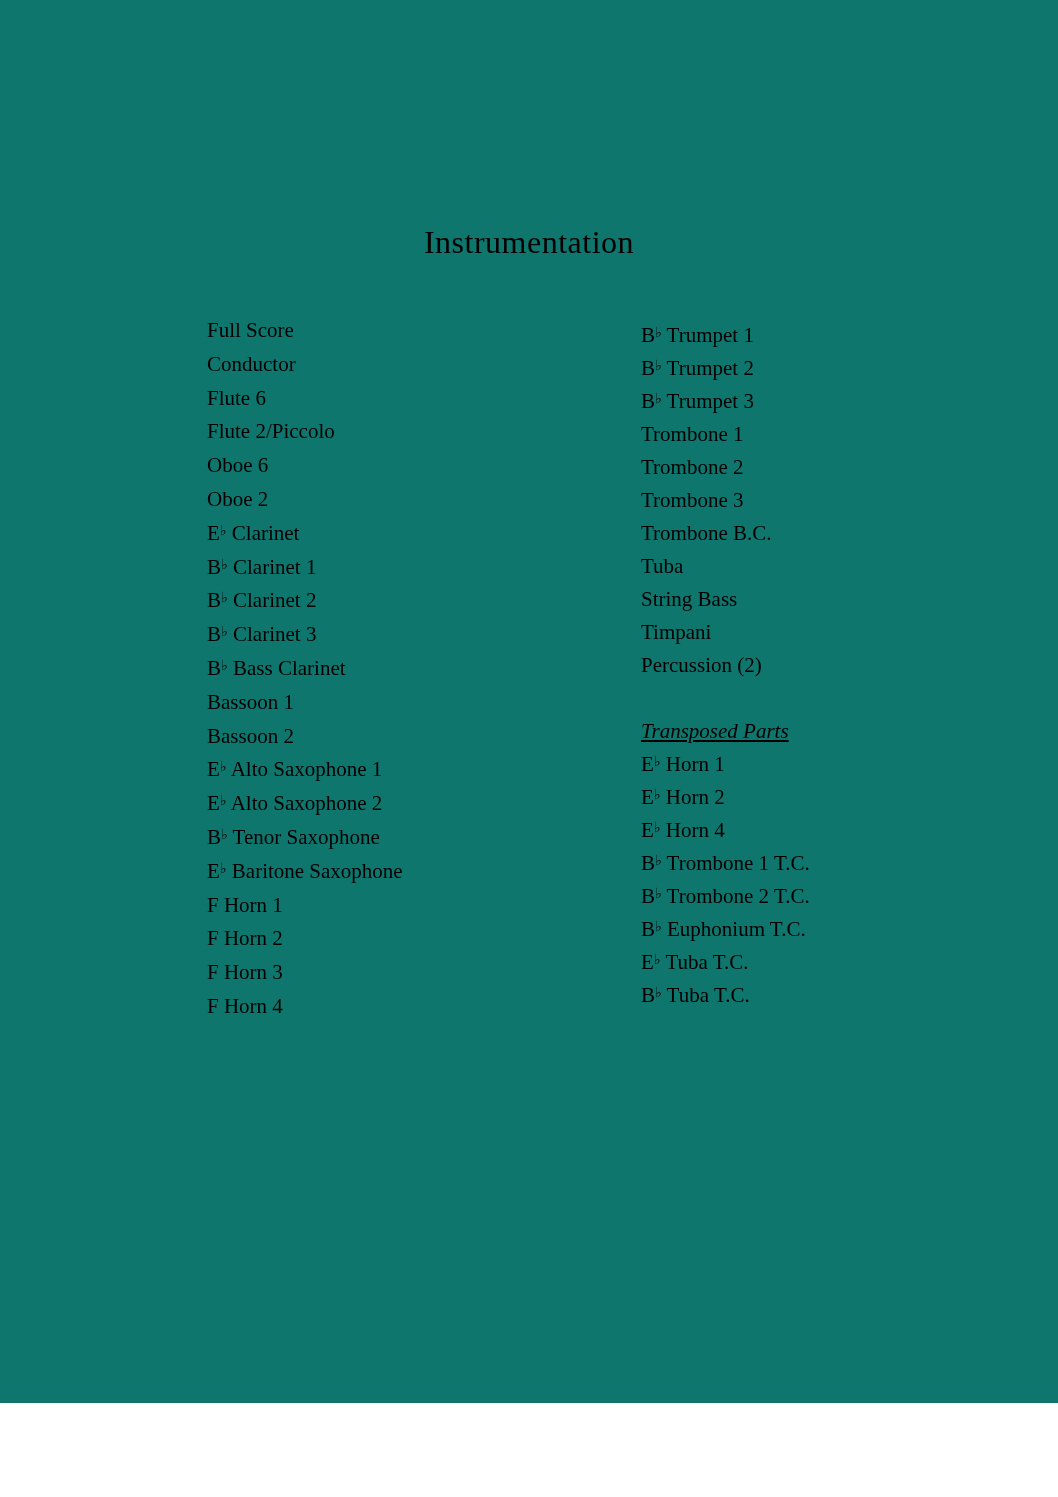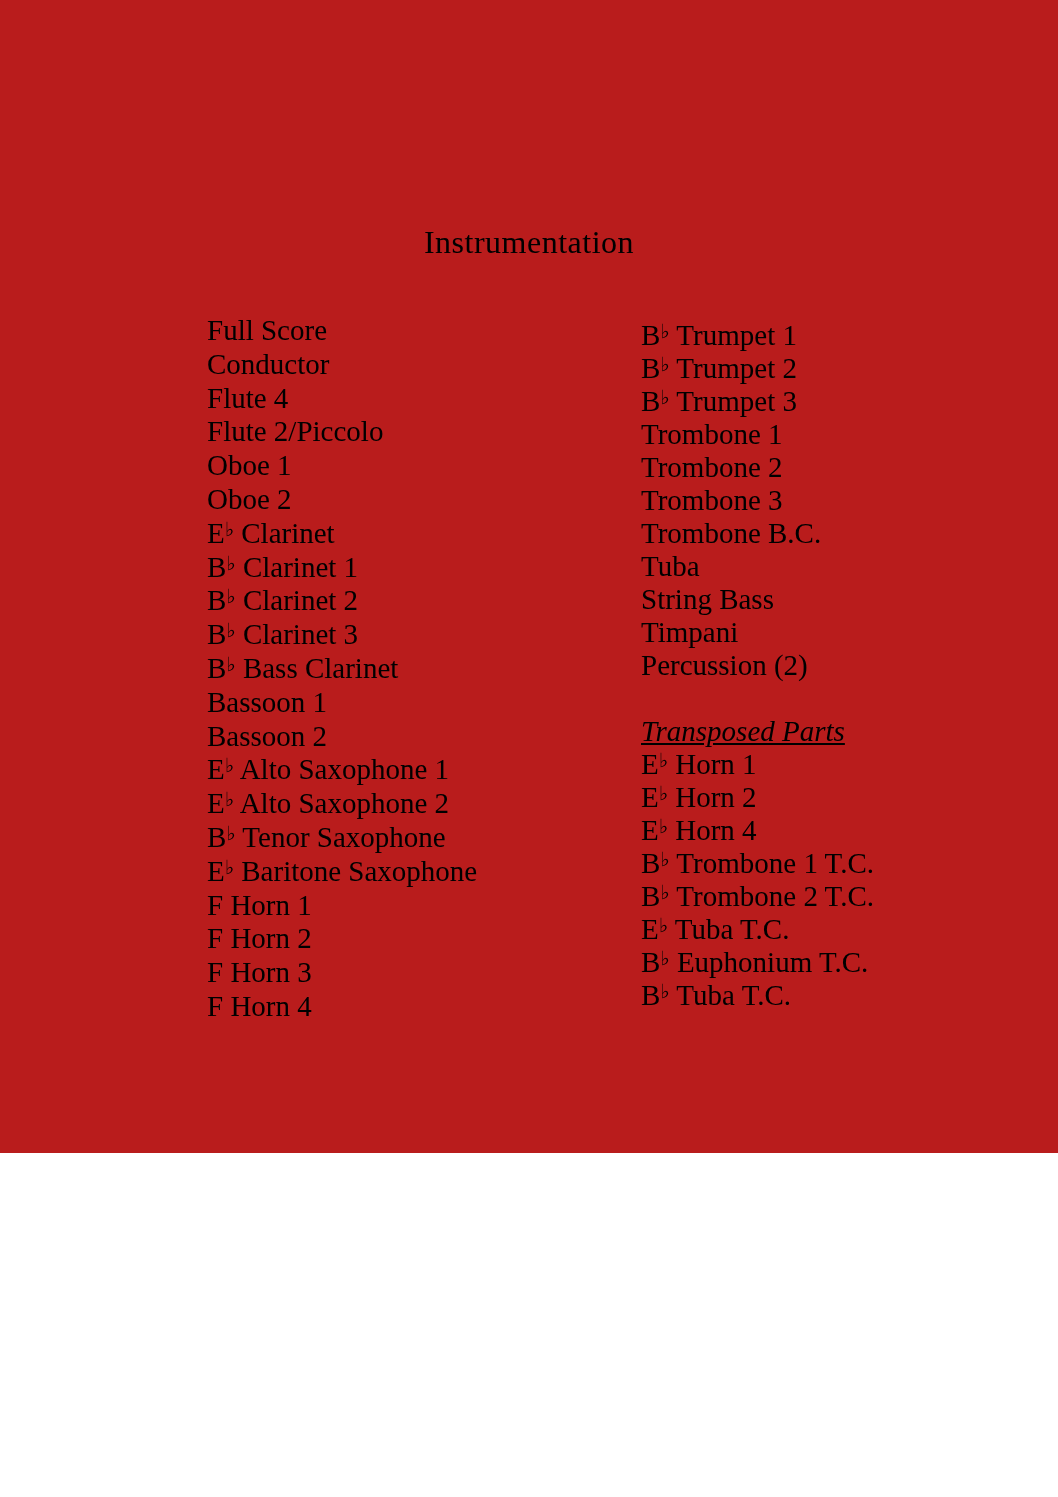--- a/index.html
+++ b/index.html
@@ -3,22 +3,22 @@
 <meta charset="utf-8">
 <style>
   html, body {
     margin: 0;
     padding: 0;
     background: #ffffff;
   }
   .page {
     position: relative;
     width: 1058px;
-    height: 1153px;
-    background: #b91c1c;
+    height: 1403px;
+    background: #0f766e;
     color: #000000;
     font-family: "Liberation Serif", "DejaVu Serif", serif;
     overflow: hidden;
   }
   .title {
     position: absolute;
     top: 224px;
     left: 0;
     width: 100%;
     margin: 0;
@@ -32,21 +32,21 @@
   }
   .col-left {
     left: 207px;
     top: 314px;
   }
   .col-right {
     left: 641px;
     top: 319px;
   }
   .item {
-    font-size: 29px;
+    font-size: 21px;
     white-space: nowrap;
   }
   .col-left .item { line-height: 33.8px; }
   .col-right .item { line-height: 33px; }
   .flat {
     font-family: "DejaVu Sans", "DejaVu Serif", sans-serif;
     font-size: 0.68em;
     vertical-align: 0.38em;
     line-height: 0;
   }
@@ -61,23 +61,23 @@
 </head>
 <body>
 
 <div class="page">
   <h1 class="title">Instrumentation</h1>
 
   <div class="col col-left">
     <div>
         <div class="item">Full Score</div>
         <div class="item">Conductor</div>
-        <div class="item">Flute 4</div>
+        <div class="item">Flute 6</div>
         <div class="item">Flute 2/Piccolo</div>
-        <div class="item">Oboe 1</div>
+        <div class="item">Oboe 6</div>
         <div class="item">Oboe 2</div>
         <div class="item">E<span class="flat">♭</span> Clarinet</div>
         <div class="item">B<span class="flat">♭</span> Clarinet 1</div>
         <div class="item">B<span class="flat">♭</span> Clarinet 2</div>
         <div class="item">B<span class="flat">♭</span> Clarinet 3</div>
         <div class="item">B<span class="flat">♭</span> Bass Clarinet</div>
         <div class="item">Bassoon 1</div>
         <div class="item">Bassoon 2</div>
         <div class="item">E<span class="flat">♭</span> Alto Saxophone 1</div>
         <div class="item">E<span class="flat">♭</span> Alto Saxophone 2</div>
@@ -105,18 +105,18 @@
         <div class="item">Percussion (2)</div>
       </div>
     <div class="line-spacer"></div>
     <div class="item section-header">Transposed Parts</div>
     <div>
         <div class="item">E<span class="flat">♭</span> Horn 1</div>
         <div class="item">E<span class="flat">♭</span> Horn 2</div>
         <div class="item">E<span class="flat">♭</span> Horn 4</div>
         <div class="item">B<span class="flat">♭</span> Trombone 1 T.C.</div>
         <div class="item">B<span class="flat">♭</span> Trombone 2 T.C.</div>
+        <div class="item">B<span class="flat">♭</span> Euphonium T.C.</div>
         <div class="item">E<span class="flat">♭</span> Tuba T.C.</div>
-        <div class="item">B<span class="flat">♭</span> Euphonium T.C.</div>
         <div class="item">B<span class="flat">♭</span> Tuba T.C.</div>
       </div>
   </div>
 </div>
 
 </body></html>

